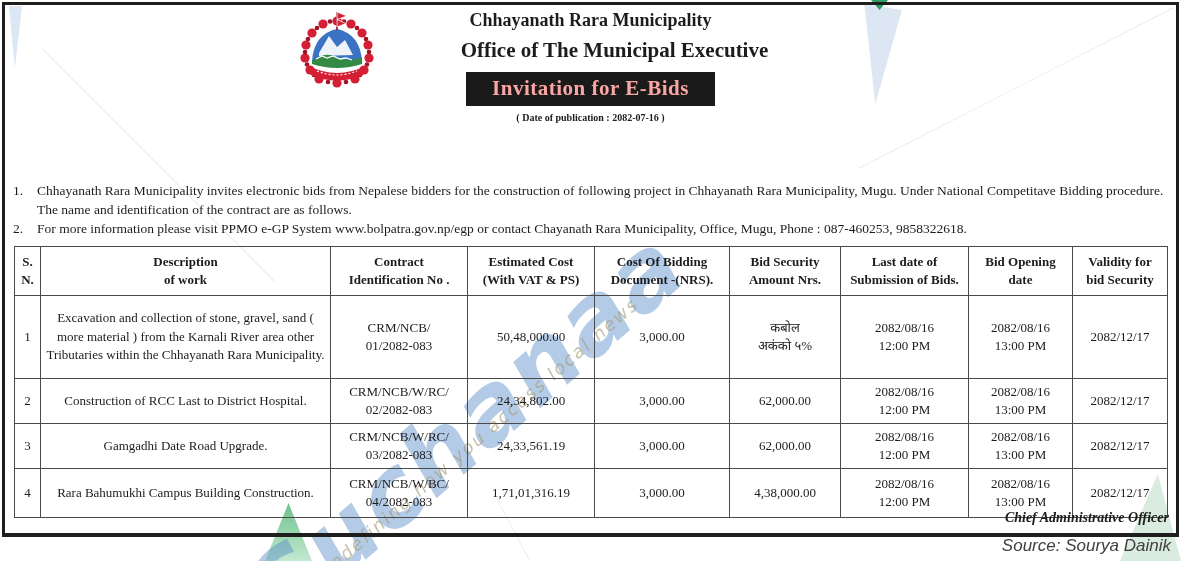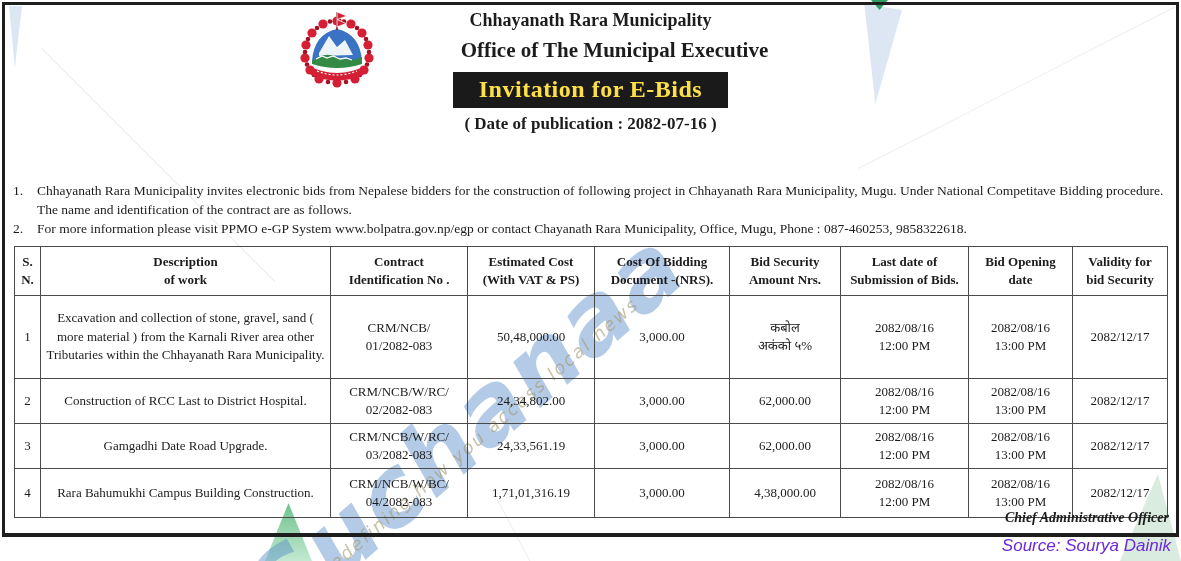--- a/index.html
+++ b/index.html
@@ -42,24 +42,24 @@
   .content{position:absolute;inset:0;z-index:2;}
   
   .emblem{position:absolute;left:297px;top:9px;width:80px;height:88px;}
   .titles{position:absolute;left:0;top:10px;width:100%;text-align:center;}
   .t-muni{font-size:18px;font-weight:bold;}
   .t-office{font-size:21px;font-weight:bold;margin-top:7px;padding-left:48px;}
   .t-loc{font-size:15px;font-weight:bold;margin-top:7px;}
   .t-prov{font-size:15px;font-weight:bold;margin-top:8px;}
   .banner-wrap{margin-top:9px;}
   .banner{
-    display:inline-block;background:#1a1a1a;color:#fde047;
-    font-size:24px;font-weight:bold;padding:4px 26px 5px 26px;letter-spacing:0.5px;
-  }
-  .pubdate{font-size:17px;font-weight:bold;margin-top:6px;}
+    display:inline-block;background:#1a1a1a;color:#fca5a5;
+    font-size:21px;font-weight:bold;padding:4px 26px 5px 26px;letter-spacing:0.5px;
+  }
+  .pubdate{font-size:10px;font-weight:bold;margin-top:6px;}
   
   .notes{position:absolute;left:13px;top:181px;width:1155px;font-size:13.5px;line-height:19px;}
   .note{display:flex;}
   .note-num{width:24px;flex:0 0 24px;}
   .note-text{flex:1;}
   
   table.bids{
     position:absolute;left:14px;top:246px;width:1153px;
     border-collapse:collapse;table-layout:fixed;background:transparent;
   }
@@ -69,21 +69,21 @@
   }
   table.bids th{font-weight:bold;height:44px;}
   tr.r1 td{height:78px;}
   tr.r2 td{height:40px;}
   tr.r3 td{height:40px;}
   tr.r4 td{height:44px;}
   
   .cao{position:absolute;right:12px;top:510px;font-size:14px;font-weight:bold;font-style:italic;}
   .source{
     position:absolute;right:10px;top:536px;z-index:4;
-    font-family:"Liberation Sans",sans-serif;font-style:italic;font-size:17px;color:#6d28d9;
+    font-family:"Liberation Sans",sans-serif;font-style:italic;font-size:17px;color:#404040;
   }
 </style>
 </head>
 <body>
 
 <div class="deco deco-tl"></div>
 <div class="deco deco-top"></div>
 <div class="deco deco-top-notch"></div>
 <div class="deco deco-bl"></div>
 <div class="deco deco-br"></div>

